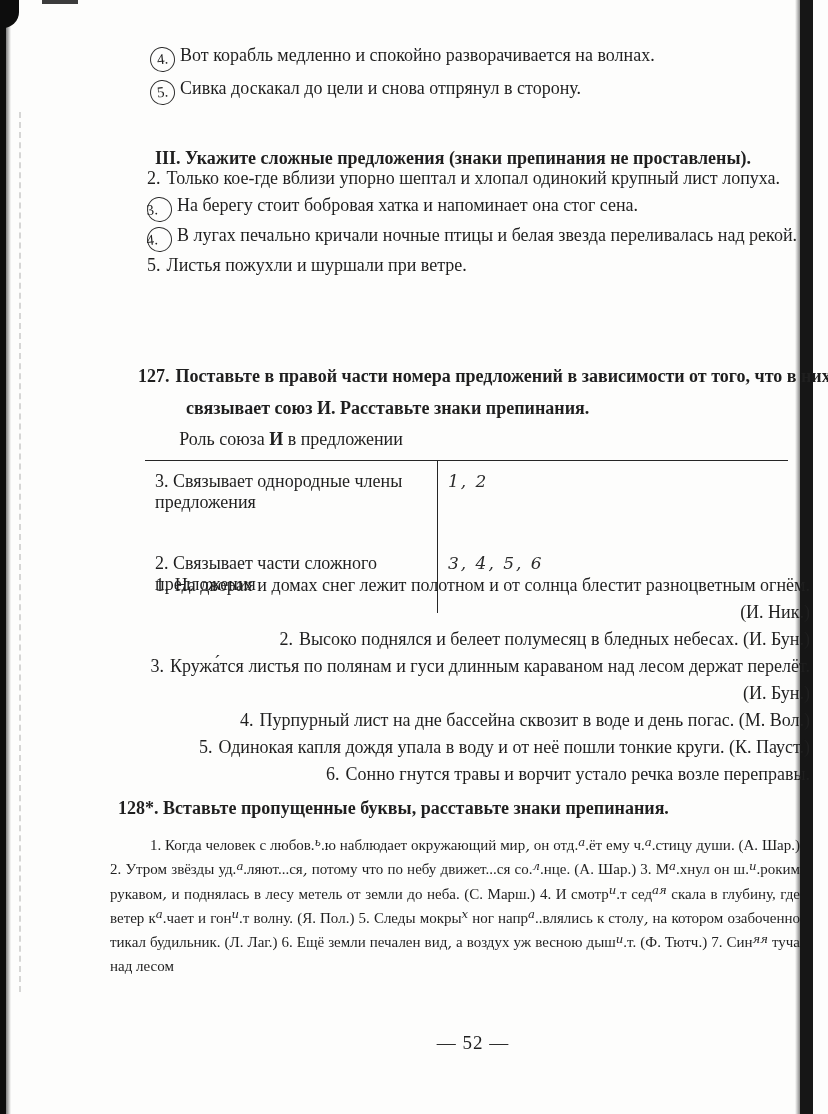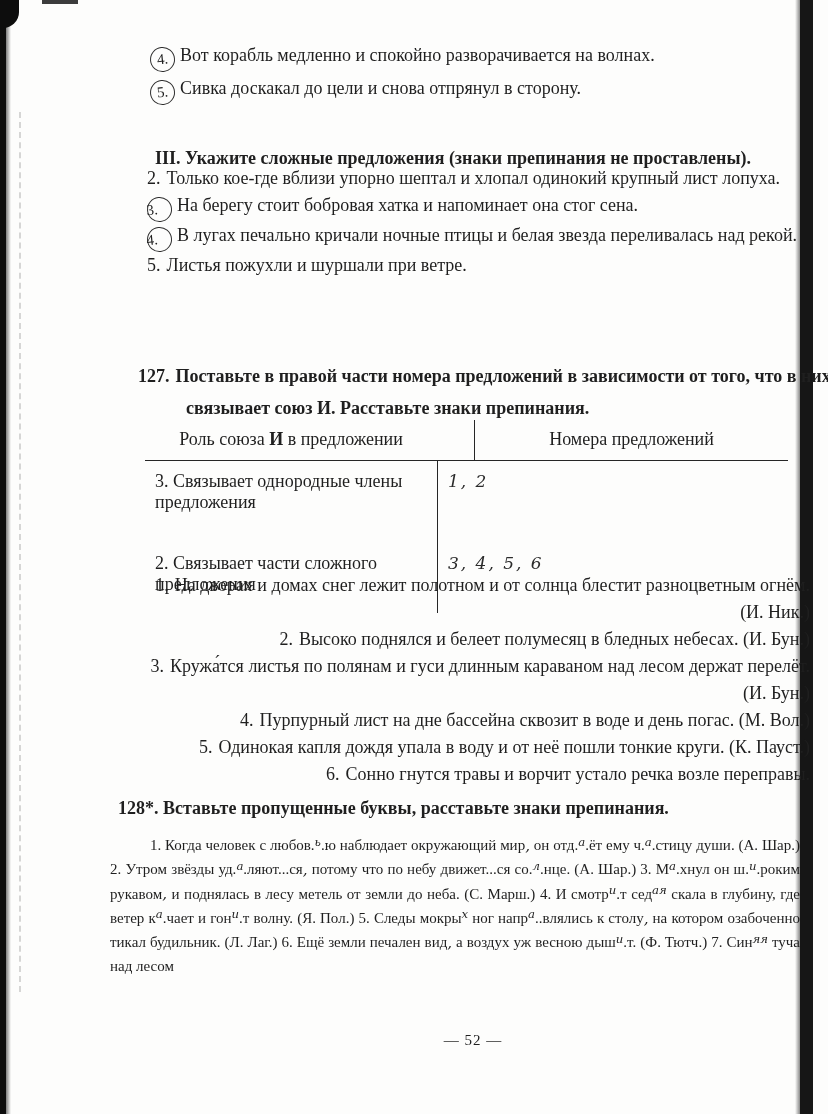--- a/index.html
+++ b/index.html
@@ -57,21 +57,21 @@
 
   .para { position:absolute; left:110px; top:833px; width:690px;
     text-align:justify; text-indent:40px; line-height:1.62; font-size:15px; }
 
   .hw  { font-family:"DejaVu Serif", serif; font-style:italic; font-size:.78em;
     position:relative; top:-0.38em; color:#232323; }
   .hwc { font-family:"DejaVu Serif", serif; font-style:italic; position:relative; top:.05em; }
   .b   { font-weight:bold; }
 
   .footer { position:absolute; left:418px; top:1032px; width:110px; text-align:center;
-    font-size:15px; letter-spacing:1px; }
+    font-size:19px; letter-spacing:1px; }
 </style>
 </head>
 <body>
 
 <div class="page">
 
   <div class="edge-left"></div>
   <div class="edge-left-fade"></div>
   <div class="edge-right"></div>
   <div class="edge-right-fade"></div>
@@ -105,21 +105,20 @@
     </div>
   </div>
 
   <div class="ex-head ex127-head">
     <span class="mk">127.</span><span>Поставьте в правой части номера предложений в зависимости от того, что в них связывает союз И. Расставьте знаки препинания.</span>
   </div>
 
   <div class="tbl">
     <div class="t-row t-head">
       <div class="t-cell"><span>Роль союза </span><span class="b">И</span><span> в предложении</span></div>
-      <div class="t-cell t-col2">Номера предложений</div>
     </div>
     <div class="t-row t-body-row1">
       <div class="t-cell">3. Связывает однородные члены предложения</div>
       <div class="t-cell t-col2"><span class="hw-ans">1, 2</span></div>
     </div>
     <div class="t-row t-body-row2">
       <div class="t-cell">2. Связывает части сложного предложения</div>
       <div class="t-cell t-col2"><span class="hw-ans">3, 4, 5, 6</span></div>
     </div>
   </div>

